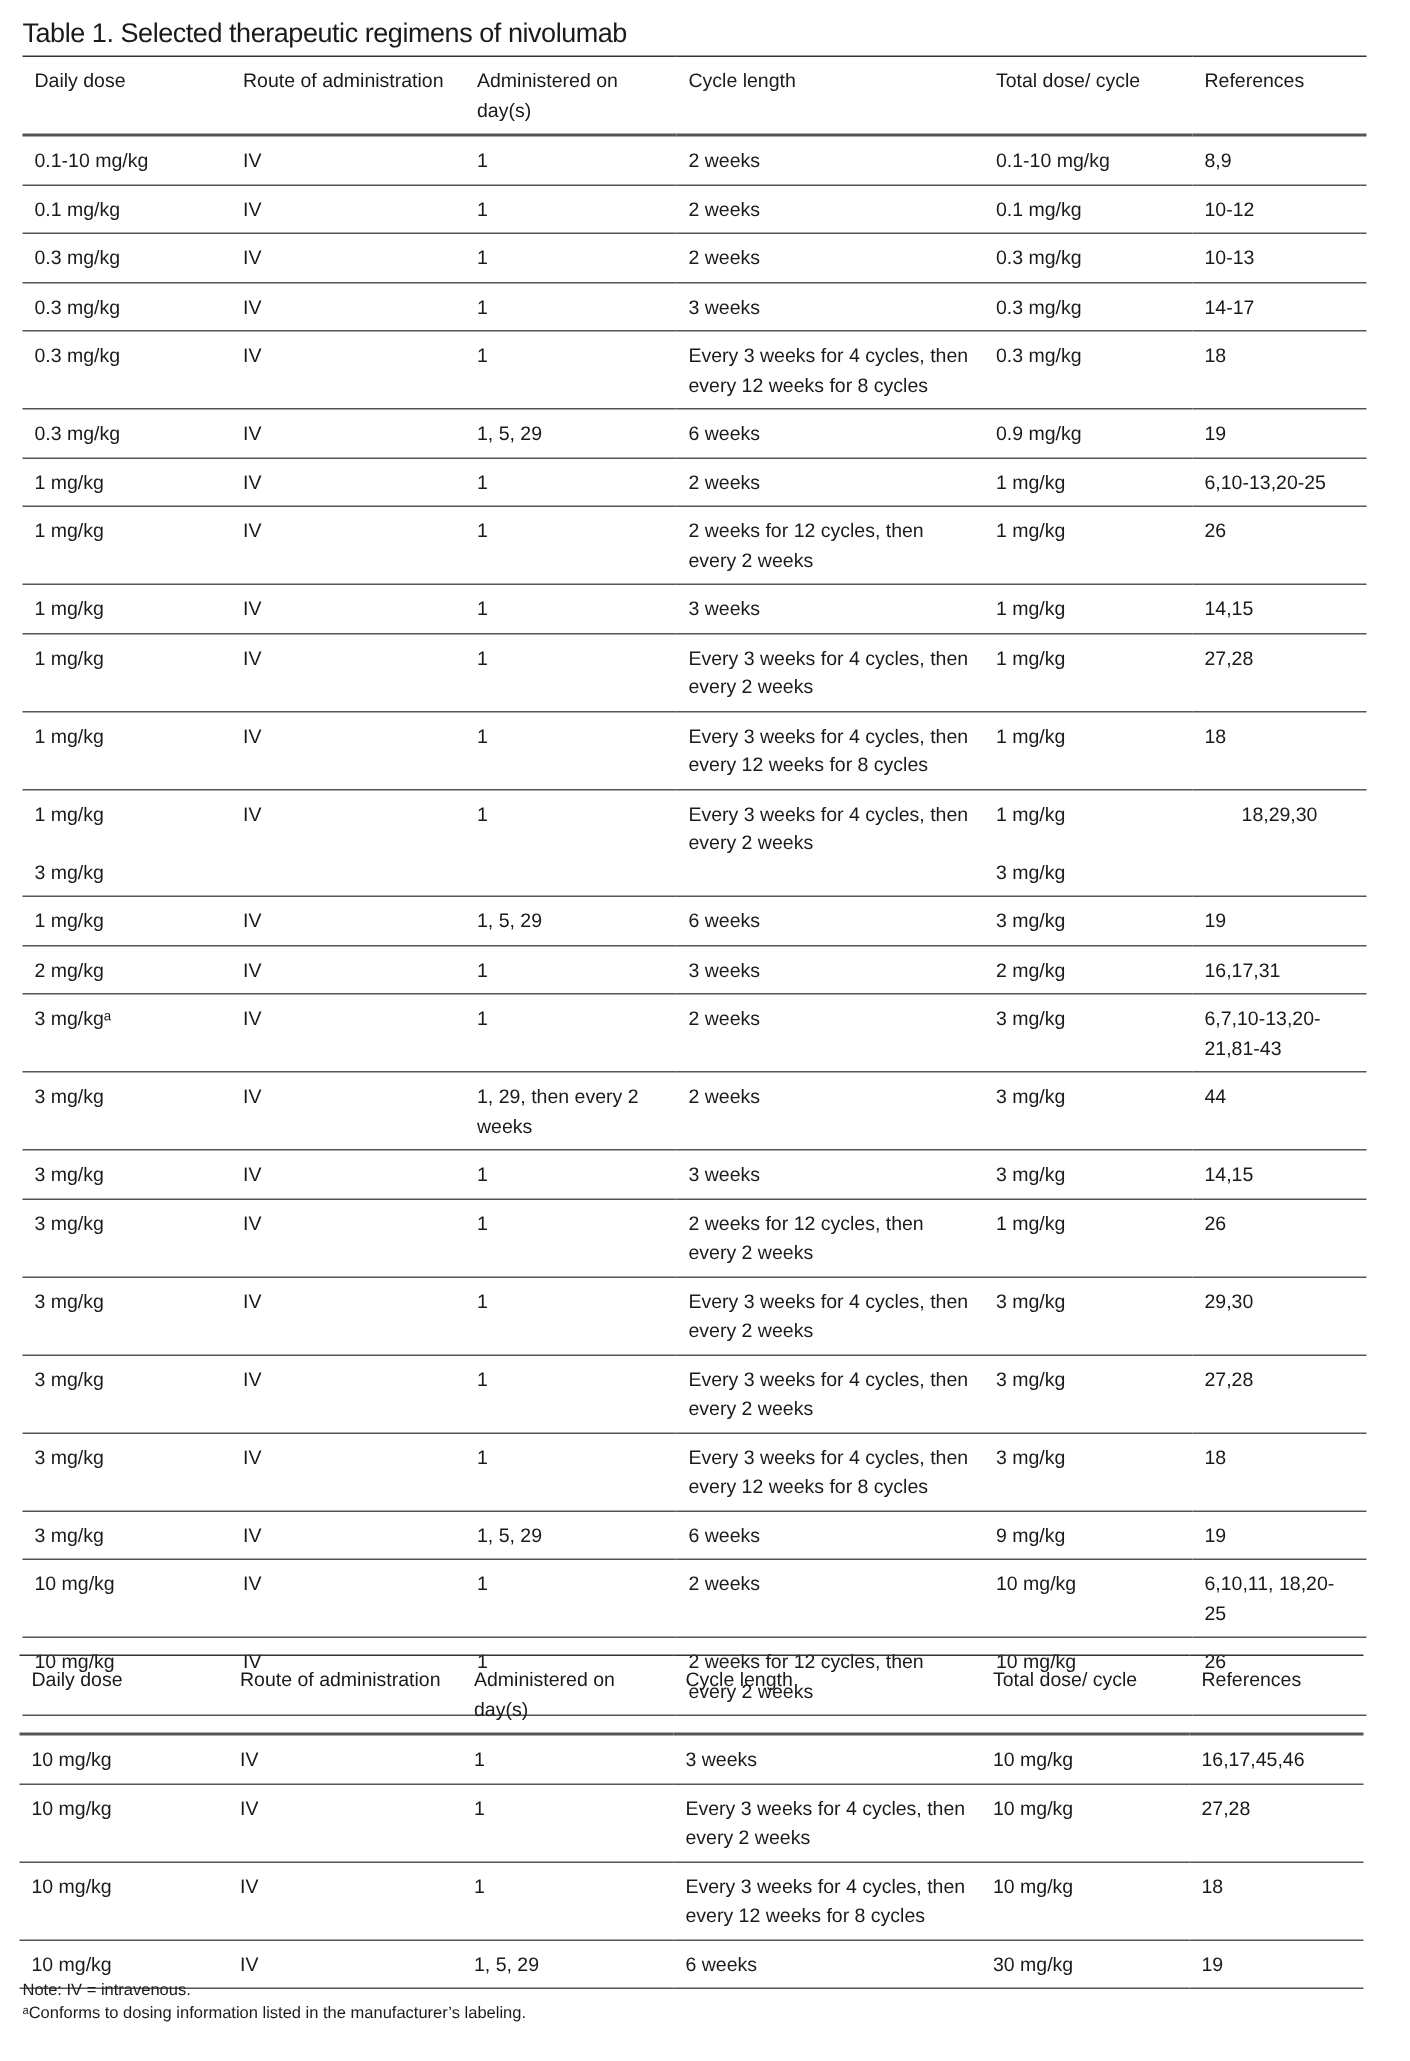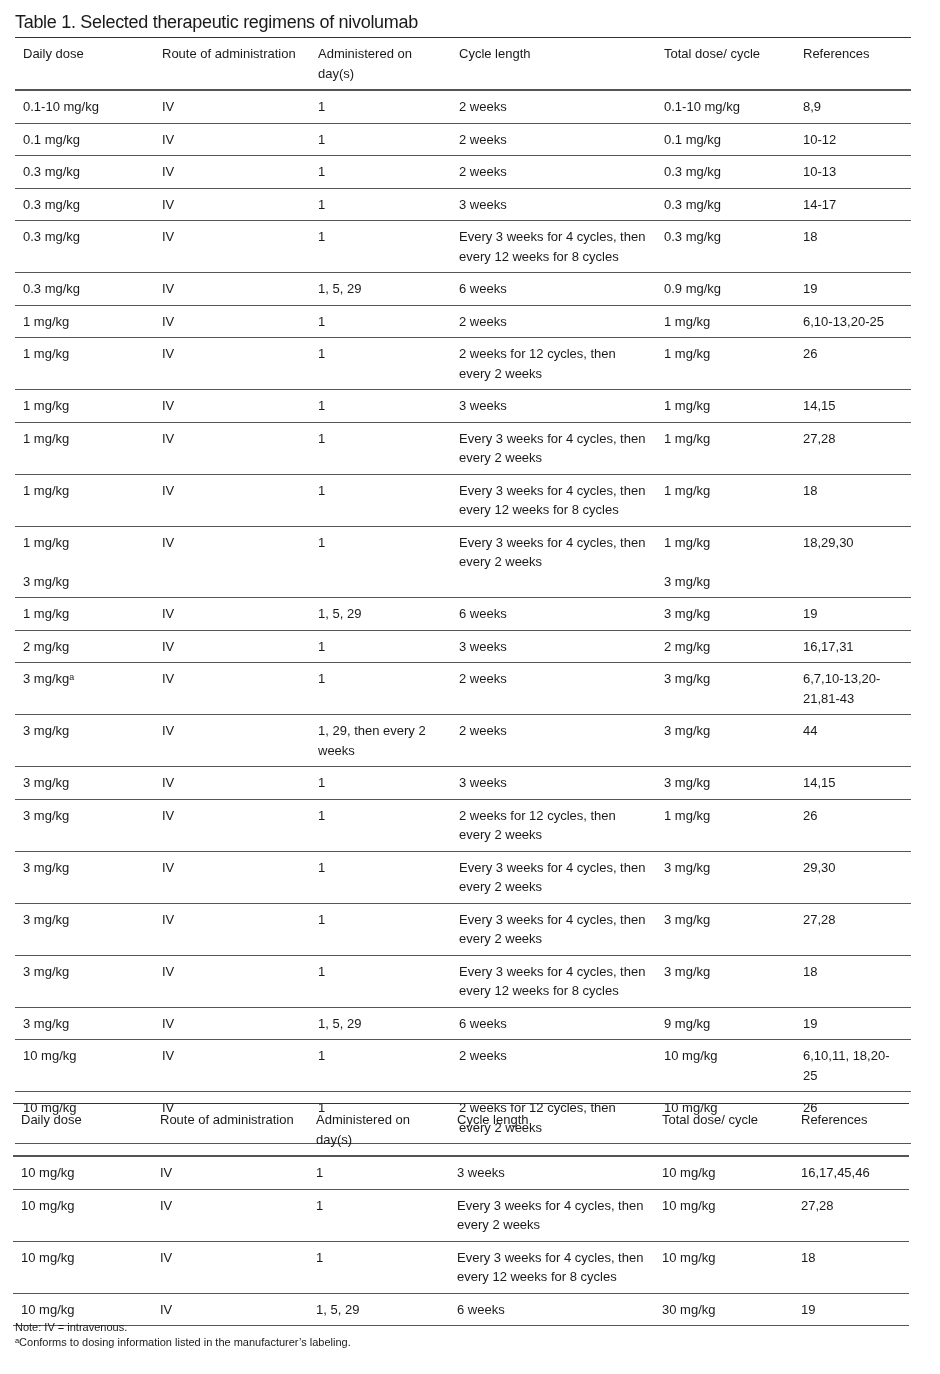--- a/index.html
+++ b/index.html
@@ -129,21 +129,21 @@
       <tr>
         <td style="white-space: pre-line;">1 mg/kg
 
 3 mg/kg</td>
         <td style="white-space: pre-line;">IV</td>
         <td style="white-space: pre-line;">1</td>
         <td style="white-space: pre-line;">Every 3 weeks for 4 cycles, then every 2 weeks</td>
         <td style="white-space: pre-line;">1 mg/kg
 
 3 mg/kg</td>
-        <td style="white-space: pre-line;">18,29,30</td>
+        <td style="white-space: pre-line; text-align: center;">18,29,30</td>
       </tr>
       <tr>
         <td style="white-space: pre-line;">1 mg/kg</td>
         <td style="white-space: pre-line;">IV</td>
         <td style="white-space: pre-line;">1, 5, 29</td>
         <td style="white-space: pre-line;">6 weeks</td>
         <td style="white-space: pre-line;">3 mg/kg</td>
         <td style="white-space: pre-line;">19</td>
       </tr>
       <tr>

